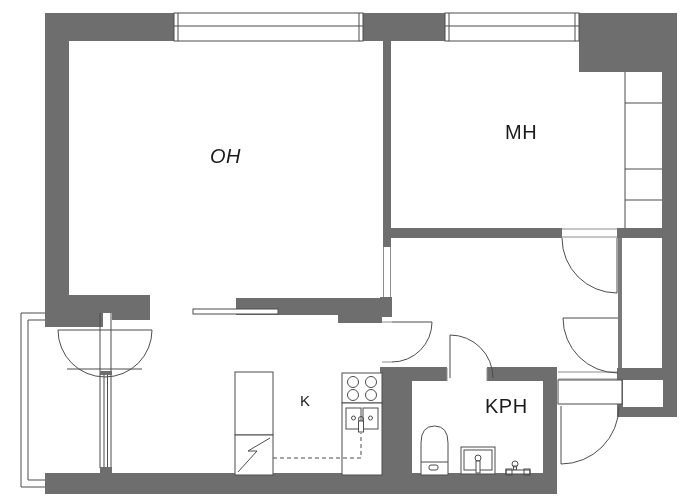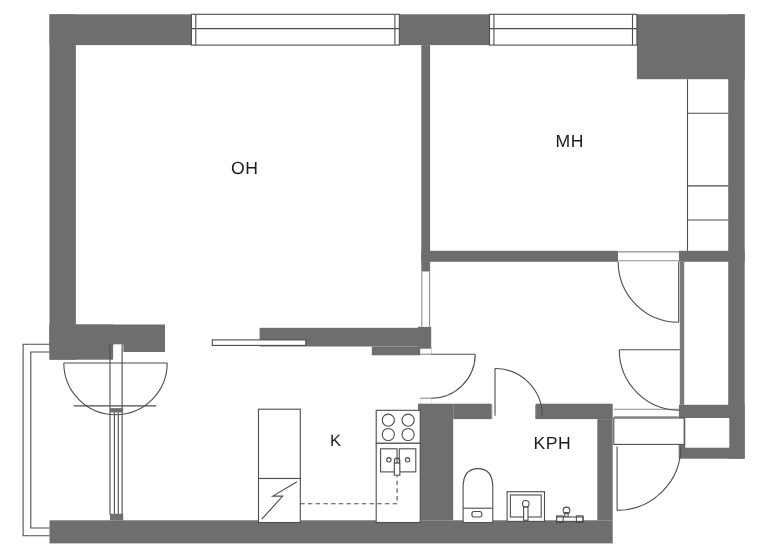--- a/index.html
+++ b/index.html
@@ -1,18 +1,18 @@
 <!DOCTYPE html>
 <html style="--wall: #6e6e6e; --thin_wall: #7a7a7a; --line: #4d4d4d; --background: #ffffff;"><head>
 <meta charset="utf-8">
 <style>
   html,body{margin:0;padding:0;background:#fff;font-family:"Liberation Sans",sans-serif;}
   .canvas{position:relative;width:700px;height:500px;background:var(--background,#ffffff);overflow:hidden;}
   .canvas svg{position:absolute;left:0;top:0;}
-  .room-label{position:absolute;color:#1b1b1b;font-size:16px;letter-spacing:.5px;white-space:nowrap;}
+  .room-label{position:absolute;color:#1b1b1b;font-size:20px;letter-spacing:.5px;white-space:nowrap;}
   .room-label.small{font-size:15px;}
   .wall{fill:var(--wall,#6e6e6e);stroke:none;}
   .thinwall{fill:var(--thin_wall,#7a7a7a);}
   .cut{fill:#ffffff;}
   .ln{stroke:var(--line,#4d4d4d);stroke-width:1;fill:none;}
   .lnw{stroke:var(--line,#4d4d4d);stroke-width:1;fill:#ffffff;}
   .frame{stroke:#8d8d8d;stroke-width:1;fill:none;}
   .dash{stroke:var(--line,#4d4d4d);stroke-width:1;fill:none;stroke-dasharray:4 3;}
 </style>
 </head>
@@ -172,17 +172,17 @@
       <rect class="lnw" x="476" y="461" width="4" height="12"></rect>
 
       <circle class="ln" cx="515" cy="464" r="3"></circle>
       <rect class="ln" x="513.5" y="466" width="3" height="4"></rect>
       <rect class="lnw" x="506" y="470" width="24" height="4"></rect>
       <rect class="ln" x="506" y="469" width="6" height="6"></rect>
       <rect class="ln" x="524" y="469" width="6" height="6"></rect>
     </g>
   </svg>
 
-  <div class="room-label" style="left:210px;top:145px;">OH</div>
+  <div class="room-label" style="left:210px;top:145px;font-style:italic;">OH</div>
   <div class="room-label" style="left:505px;top:121px;">MH</div>
   <div class="room-label small" style="left:300px;top:392px;">K</div>
   <div class="room-label" style="left:462px;top:395px;margin-left:23px;">KPH</div>
 </div>
 
 </body></html>

